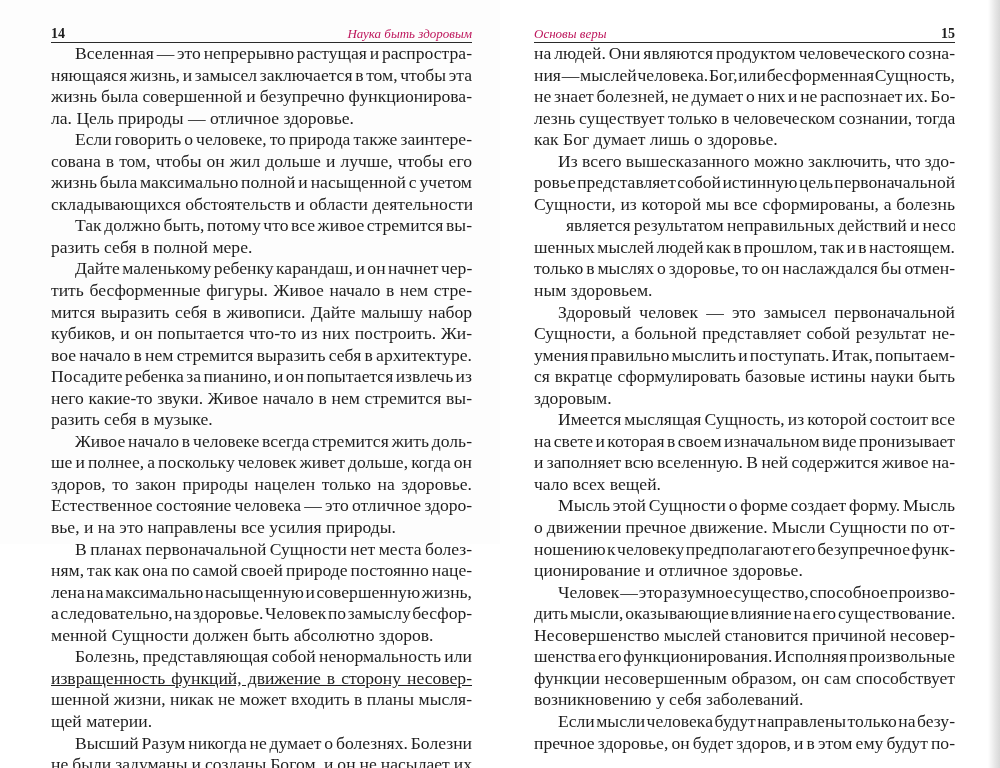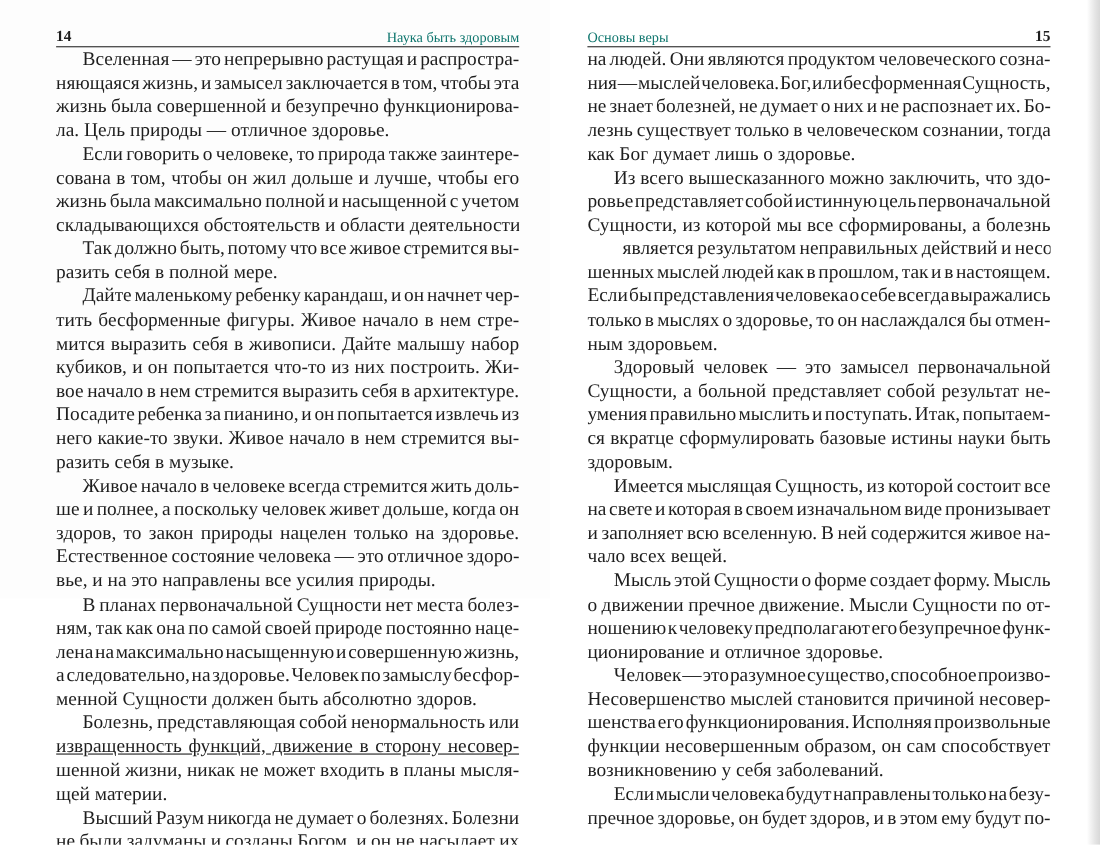--- a/index.html
+++ b/index.html
@@ -20,21 +20,21 @@
     }
     .running-head {
       position: absolute; top: 24px; height: 18px;
       border-bottom: 1.2px solid #2a2a2a;
       display: flex; justify-content: space-between; align-items: flex-end;
       font-size: 13px; line-height: 16px;
     }
     .page-left .running-head { left: 51px; width: 421px; }
     .page-right .running-head { left: 34px; width: 421px; }
     .folio { font-weight: bold; font-size: 14px; }
-    .head-title { color: #0f766e; }
+    .head-title { font-style: italic; color: #be185d; }
     .text {
       position: absolute; top: 43px;
       font-size: 17.6px; line-height: 21.55px;
     }
     .page-left .text { left: 51px; width: 421px; }
     .page-right .text { left: 34px; width: 421px; }
     .line {
       display: block; height: 21.55px; white-space: nowrap;
       text-align: justify; text-align-last: justify; overflow: hidden;
     }
@@ -98,37 +98,37 @@
         <span class="line" style="white-space: nowrap; word-spacing: -1.5px; text-align: left;">на людей. Они являются продуктом человеческого созна-</span>
         <span class="line" style="white-space: nowrap; word-spacing: -3.71429px; text-align: left;">ния — мыслей человека. Бог, или бесформенная Сущность,</span>
         <span class="line" style="white-space: nowrap; word-spacing: -1.63636px; text-align: left;">не знает болезней, не думает о них и не распознает их. Бо-</span>
         <span class="line" style="white-space: nowrap; word-spacing: -0.666667px; text-align: left;">лезнь существует только в человеческом сознании, тогда</span>
         <span class="line last">как Бог думает лишь о здоровье.</span>
         <span class="line indent" style="white-space: nowrap; word-spacing: -0.166667px; text-align: left;">Из всего вышесказанного можно заключить, что здо-</span>
         <span class="line" style="white-space: nowrap; word-spacing: -3px; text-align: left;">ровье представляет собой истинную цель первоначальной</span>
         <span class="line" style="white-space: nowrap; word-spacing: 0px; text-align: left;">Сущности, из которой мы все сформированы, а болезнь</span>
         <span class="line" style="white-space: nowrap; word-spacing: -1.2px; text-align: left; margin-left: 32px;">является результатом неправильных действий и несовер-</span>
         <span class="line" style="white-space: nowrap; word-spacing: -2px; text-align: left;">шенных мыслей людей как в прошлом, так и в настоящем.</span>
-        <span class="line" style="white-space: nowrap; word-spacing: -3.28571px; text-align: left;">Если бы представления человека о себе всегда выражались</span>
         <span class="line" style="white-space: nowrap; word-spacing: -1.44444px; text-align: left;">только в мыслях о здоровье, то он наслаждался бы отмен-</span>
         <span class="line last">ным здоровьем.</span>
         <span class="line indent" style="white-space: nowrap; word-spacing: 0px; text-align: left;">Здоровый человек — это замысел первоначальной</span>
         <span class="line" style="white-space: nowrap; word-spacing: 0px; text-align: left;">Сущности, а больной представляет собой результат не-</span>
         <span class="line" style="white-space: nowrap; word-spacing: -2.33333px; text-align: left;">умения правильно мыслить и поступать. Итак, попытаем-</span>
         <span class="line" style="white-space: nowrap; word-spacing: 0px; text-align: left;">ся вкратце сформулировать базовые истины науки быть</span>
         <span class="line last">здоровым.</span>
         <span class="line indent" style="white-space: nowrap; word-spacing: -1.33333px; text-align: left;">Имеется мыслящая Сущность, из которой состоит все</span>
         <span class="line" style="white-space: nowrap; word-spacing: -2px; text-align: left;">на свете и которая в своем изначальном виде пронизывает</span>
         <span class="line" style="white-space: nowrap; word-spacing: -1px; text-align: left;">и заполняет всю вселенную. В ней содержится живое на-</span>
         <span class="line last">чало всех вещей.</span>
         <span class="line indent" style="white-space: nowrap; word-spacing: -1.71429px; text-align: left;">Мысль этой Сущности о форме создает форму. Мысль</span>
         <span class="line" style="white-space: nowrap; word-spacing: -1.71429px; text-align: left;">о движении пречное движение. Мысли Сущности по от-</span>
         <span class="line" style="white-space: nowrap; word-spacing: -3px; text-align: left;">ношению к человеку предполагают его безупречное функ-</span>
         <span class="line last">ционирование и отличное здоровье.</span>
         <span class="line indent" style="white-space: nowrap; word-spacing: -3.5px; text-align: left;">Человек — это разумное существо, способное произво-</span>
+        <span class="line" style="white-space: nowrap; word-spacing: -2.5px; text-align: left;">дить мысли, оказывающие влияние на его существование.</span>
         <span class="line" style="white-space: nowrap; word-spacing: -0.25px; text-align: left;">Несовершенство мыслей становится причиной несовер-</span>
         <span class="line" style="white-space: nowrap; word-spacing: -2.5px; text-align: left;">шенства его функционирования. Исполняя произвольные</span>
         <span class="line" style="white-space: nowrap; word-spacing: 0px; text-align: left;">функции несовершенным образом, он сам способствует</span>
         <span class="line last">возникновению у себя заболеваний.</span>
         <span class="line indent" style="white-space: nowrap; word-spacing: -3px; text-align: left;">Если мысли человека будут направлены только на безу-</span>
         <span class="line" style="white-space: nowrap; word-spacing: -1.3px; text-align: left;">пречное здоровье, он будет здоров, и в этом ему будут по-</span>
       </div>
     <div class="edge-shadow"></div>
   </div>
 

